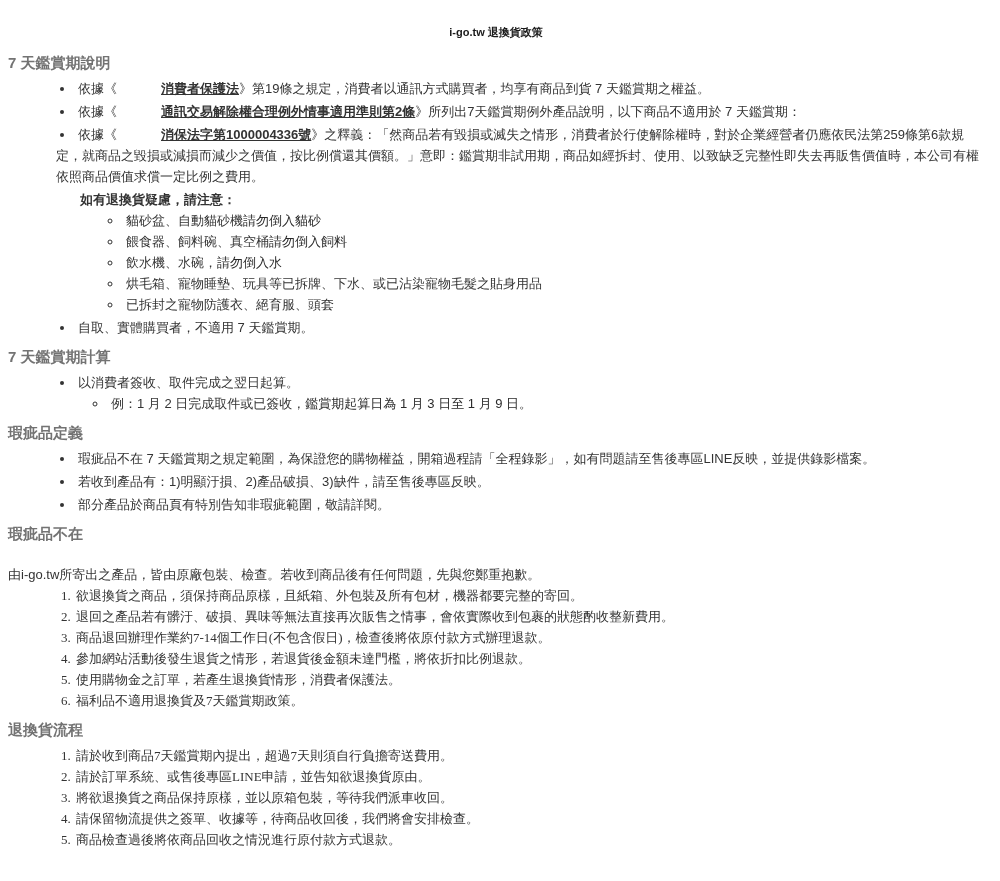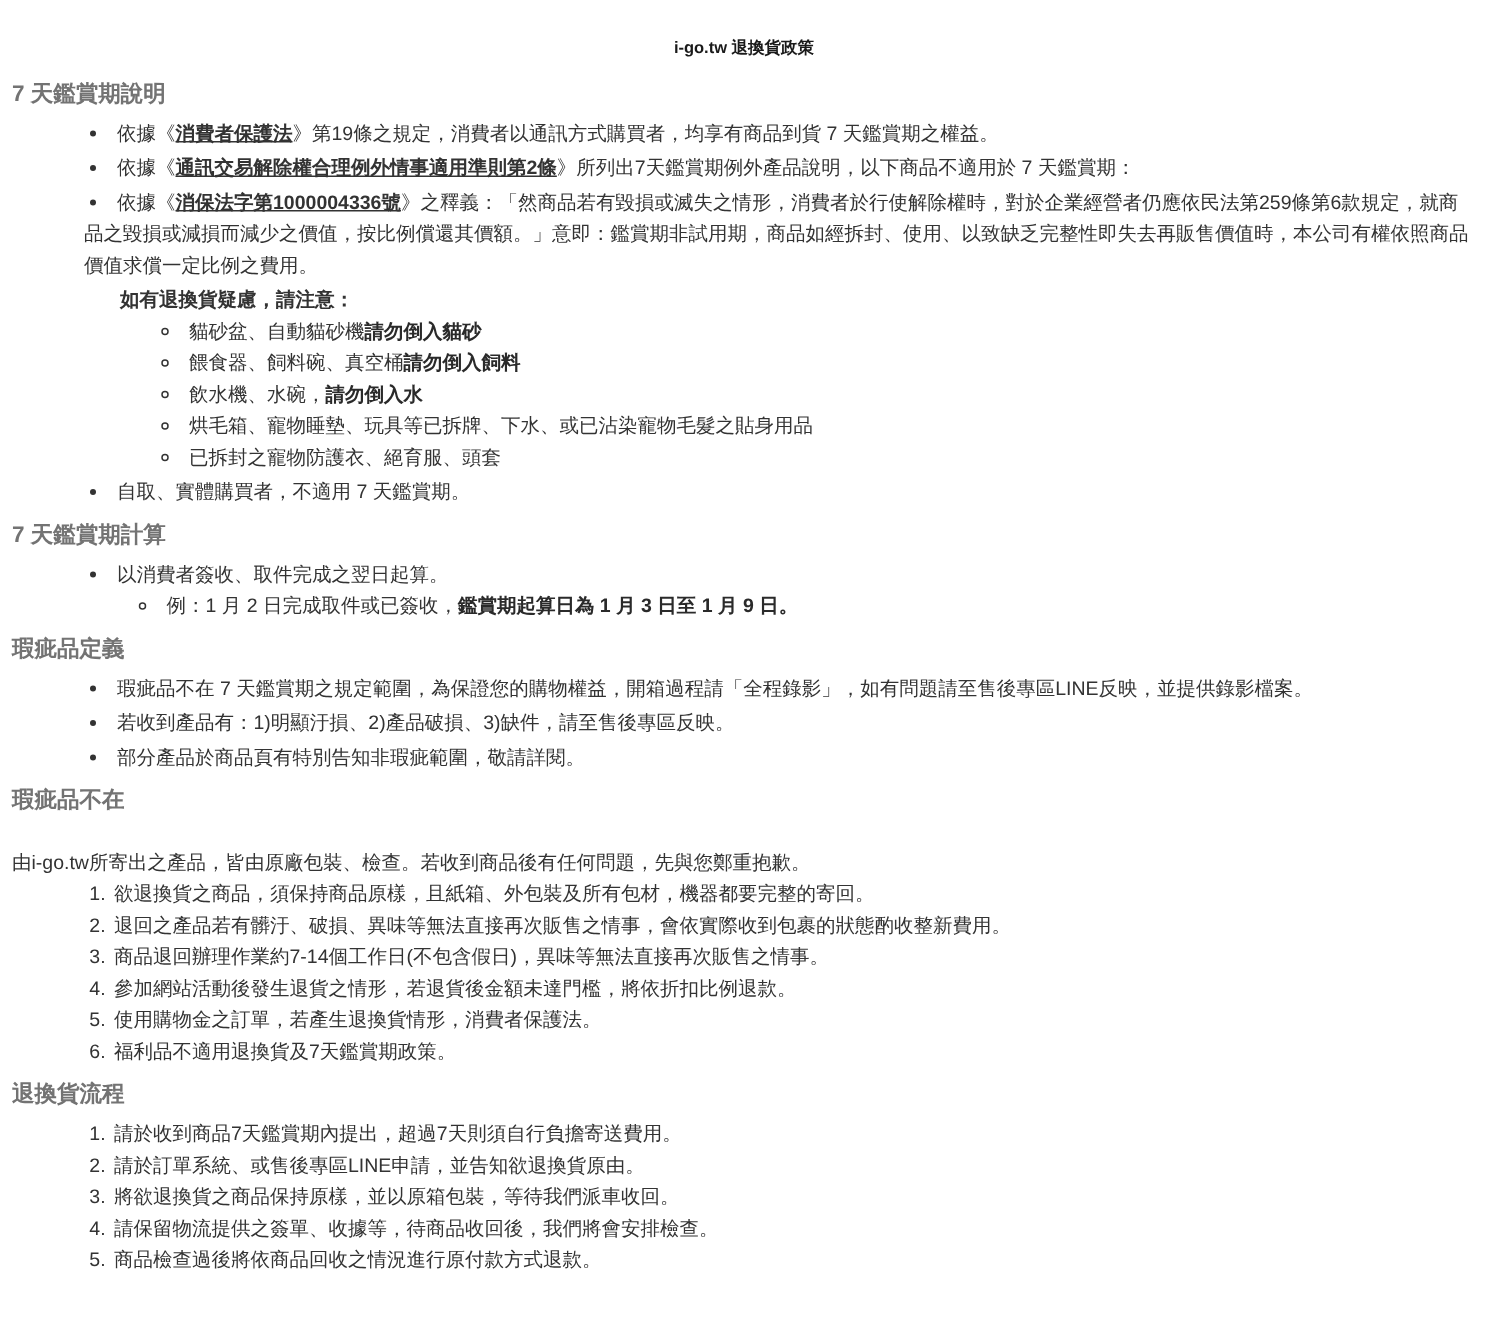--- a/index.html
+++ b/index.html
@@ -21,24 +21,24 @@
   p{margin:0;}
   .intro{margin-left:0;margin-top:20px;}
   .notice-line{margin-left:72px;font-weight:bold;}
   ul,ol{margin:0;padding:0;}
   ul.l1{margin-left:48px;list-style:disc inside;}
   ul.l1>li{text-indent:4px;margin:2px 0;}
   ul.l2a{margin-left:37px;list-style:circle inside;}
   ul.l2a>li{text-indent:0;margin:0;}
   ul.l2b{margin-left:100px;list-style:circle inside;}
   ul.l2b>li{text-indent:0;margin:0;}
-  ol.num{margin-left:0;padding-left:66px;list-style:decimal outside;}
+  ol.num{margin-left:0;padding-left:66px;list-style:decimal outside;font-family:Liberation Serif, serif;}
   ol.num>li{margin:0;padding-left:2px;}
-  a.plink{color:inherit;font-weight:bold;text-decoration:underline;cursor:pointer;}
-  b,.bld{font-weight:bold;color:#2a2a2a;}
+  a.plink{color:inherit;font-weight:bold;text-decoration:underline;cursor:pointer;margin-left:44px;}
+  b,.bld{font-weight:normal;color:#2a2a2a;}
 </style>
 </head>
 <body>
 
 <h1 class="page-title">i-go.tw 退換貨政策</h1>
 
 <h2 class="sec">7 天鑑賞期說明</h2>
 <ul class="l1">
   <li><span>依據《</span><a class="plink">消費者保護法</a><span>》第19條之規定，消費者以通訊方式購買者，均享有商品到貨 7 天鑑賞期之權益。</span></li>
   <li><span>依據《</span><a class="plink">通訊交易解除權合理例外情事適用準則第2條</a><span>》所列出7天鑑賞期例外產品說明，以下商品不適用於 7 天鑑賞期：</span>
@@ -71,21 +71,21 @@
   <li>瑕疵品不在 7 天鑑賞期之規定範圍，為保證您的購物權益，開箱過程請「全程錄影」，如有問題請至售後專區LINE反映，並提供錄影檔案。</li>
   <li>若收到產品有：1)明顯汙損、2)產品破損、3)缺件，請至售後專區反映。</li>
   <li>部分產品於商品頁有特別告知非瑕疵範圍，敬請詳閱。</li>
 </ul>
 
 <h2 class="sec">瑕疵品不在</h2>
 <p class="intro">由i-go.tw所寄出之產品，皆由原廠包裝、檢查。若收到商品後有任何問題，先與您鄭重抱歉。</p>
 <ol class="num">
   <li>欲退換貨之商品，須保持商品原樣，且紙箱、外包裝及所有包材，機器都要完整的寄回。</li>
   <li>退回之產品若有髒汙、破損、異味等無法直接再次販售之情事，會依實際收到包裹的狀態酌收整新費用。</li>
-  <li>商品退回辦理作業約7-14個工作日(不包含假日)，異味等無法直接再次販售之情事。</li>
+  <li>商品退回辦理作業約7-14個工作日(不包含假日)，檢查後將依原付款方式辦理退款。</li>
   <li>參加網站活動後發生退貨之情形，若退貨後金額未達門檻，將依折扣比例退款。</li>
   <li>使用購物金之訂單，若產生退換貨情形，消費者保護法。</li>
   <li>福利品不適用退換貨及7天鑑賞期政策。</li>
 </ol>
 
 <h2 class="sec">退換貨流程</h2>
 <ol class="num">
   <li>請於收到商品7天鑑賞期內提出，超過7天則須自行負擔寄送費用。</li>
   <li>請於訂單系統、或售後專區LINE申請，並告知欲退換貨原由。</li>
   <li>將欲退換貨之商品保持原樣，並以原箱包裝，等待我們派車收回。</li>

